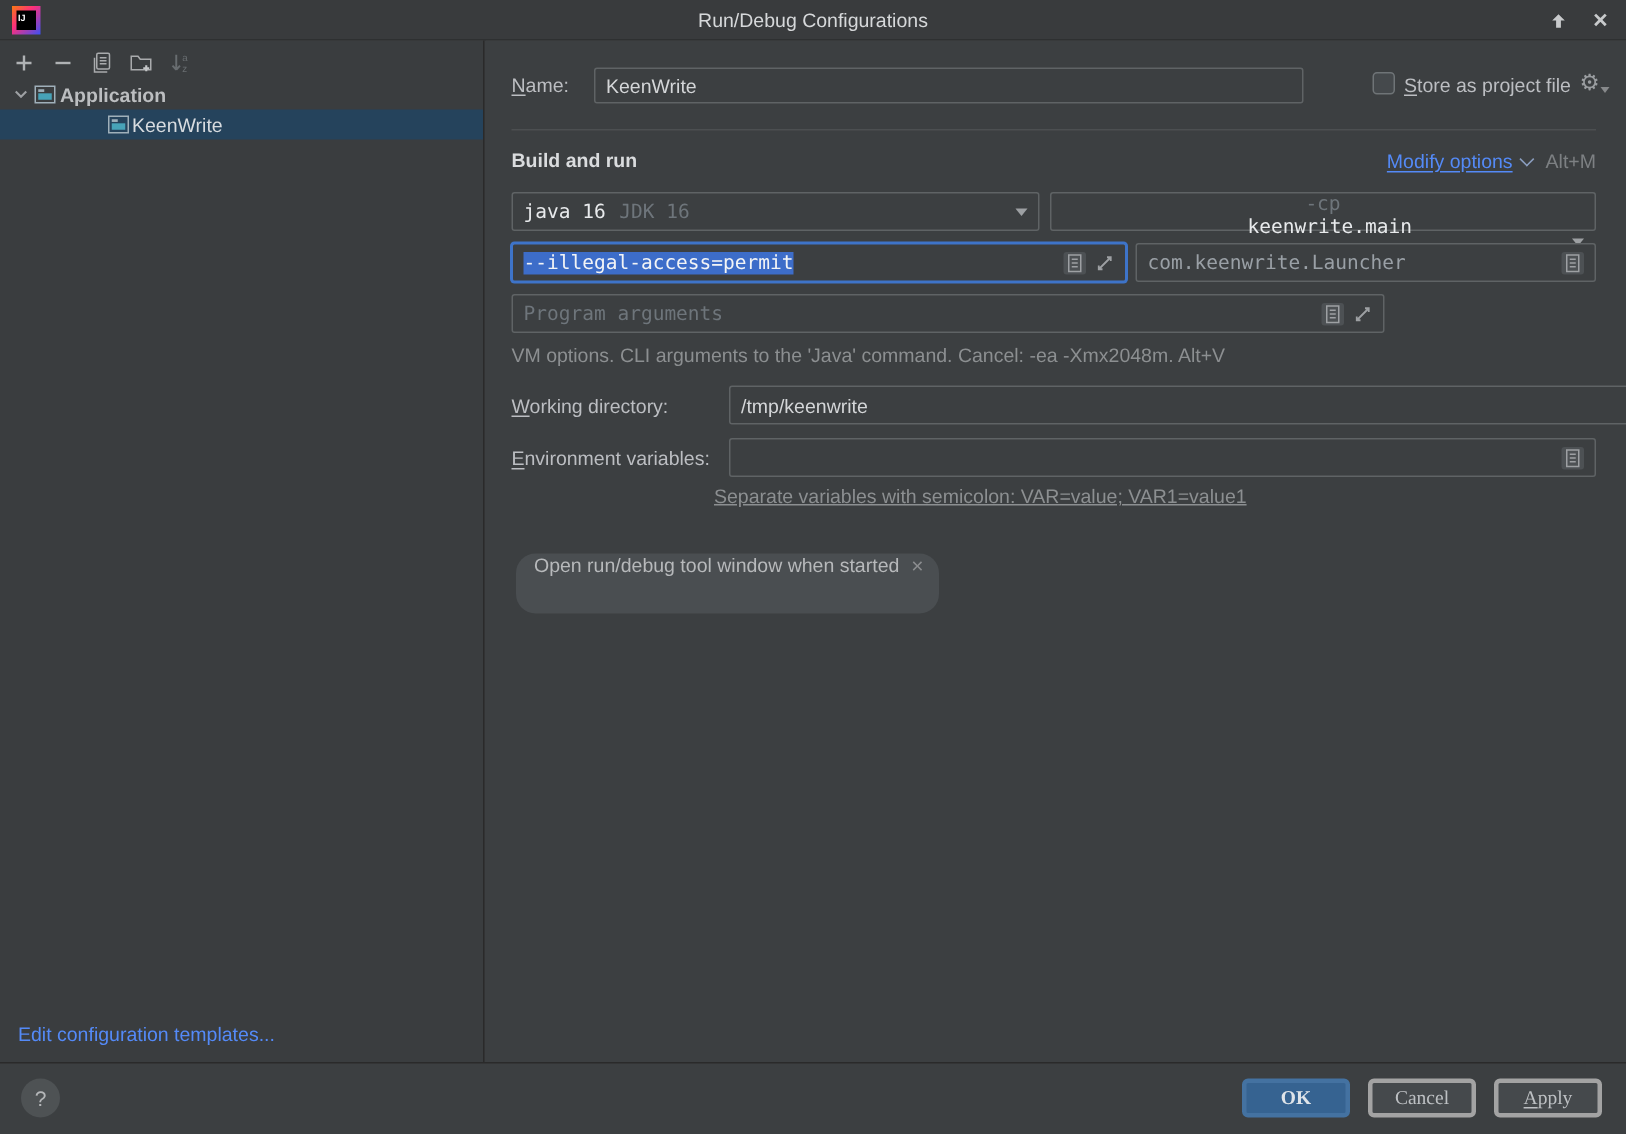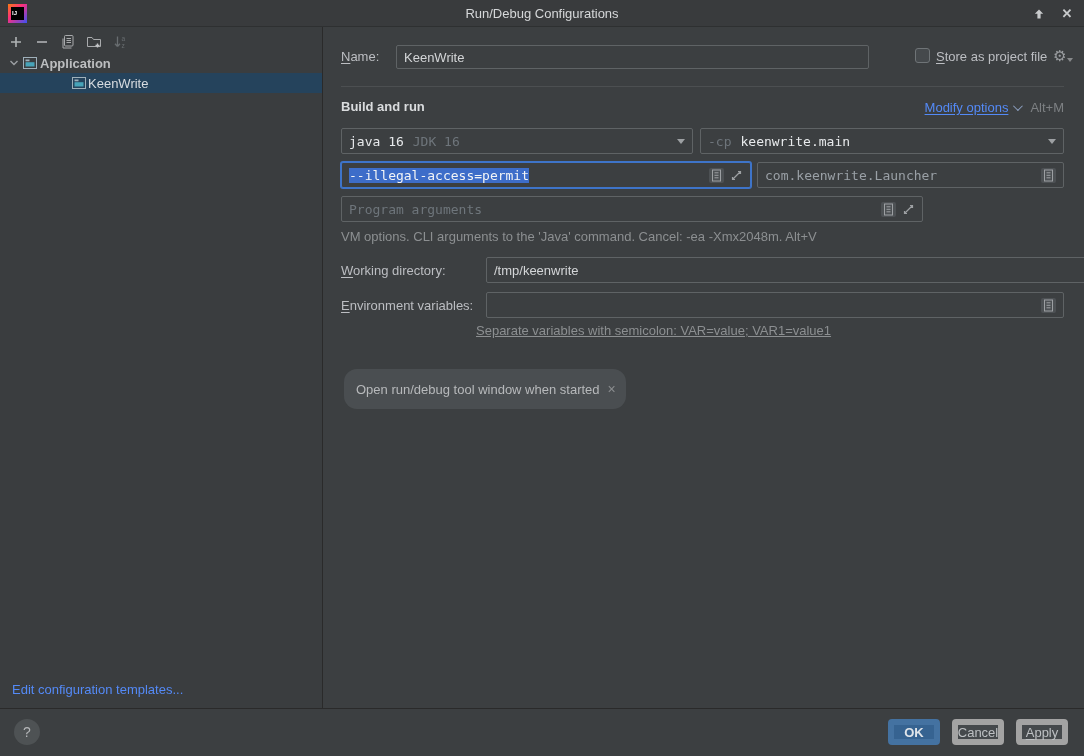--- a/index.html
+++ b/index.html
@@ -90,41 +90,41 @@
   }
   .checkbox {
     position:absolute; width:15px; height:15px;
     background:#45494c; border:1px solid #6f7477; border-radius:3px;
   }
   .gear { position:absolute; color:#9a9da0; font-size:15px; line-height:15px; display:flex; align-items:flex-end; }
   .gear-caret { width:0; height:0; border-left:3px solid transparent; border-right:3px solid transparent; border-top:4px solid #87898b; margin-left:1px; margin-bottom:1px; }
 
   .chip {
     position:absolute; height:40px; background:#4a4e51; border-radius:13px;
-    display:flex; align-items:center; padding:0 10px 0 12px;
+    display:flex; padding:0 10px 0 12px;
     color:#b7b9bb;
   }
   .chip-close { color:#8b8d8f; margin-left:8px; font-size:14px; cursor:pointer; }
 
   
   .footer {
     position:absolute; left:0; top:708px; width:1084px; height:48px;
     background:#3c3f41; border-top:1px solid #2a2a2a;
   }
   .help-btn {
     position:absolute; left:14px; top:10px; width:26px; height:26px; border-radius:50%;
     background:#4e5254; color:#b5b7b9; display:flex; align-items:center; justify-content:center;
     font-size:14px; cursor:pointer;
   }
   .btn-row { position:absolute; right:16px; top:10px; display:flex; gap:12px; }
   .btn {
-    width:52px; height:26px; border-radius:4px; border:6px solid #a3a3a3;
+    width:72px; height:26px; border-radius:4px; border:3px solid #a3a3a3;
     background:#45494c; color:#bdc0c3; font-size:13px;
     display:flex; align-items:center; justify-content:center; cursor:pointer;
-    font-family:Liberation Sans, sans-serif;
+    font-family:Liberation Serif, serif;
   }
   .btn.primary { background:#366391; border-color:#4472a1; color:#dfe4e9; font-weight:bold; }
 </style>
 </head>
 <body>
 
 <div class="titlebar">
   <div class="app-logo">
       <div class="inner">IJ</div>
     </div>
@@ -223,21 +223,21 @@
     <span class="link">Modify options</span>
     <span class="chev-small"></span>
     <span class="shortcut" style="margin-left:8px;">Alt+M</span>
   </span>
 
   <div class="combo mono" style="left:17px; top:101px; width:352px; height:26px;">
     <span class="bright">java 16</span>
     <span class="dim" style="margin-left:9px;">JDK 16</span>
     <span class="combo-arrow"></span>
   </div>
-  <div class="combo mono" style="left:376px; top:101px; width:364px; height:26px;">
+  <div class="combo mono" style="left:376px; top:101px; width:364px; height:26px;flex-direction:column;">
     <span class="dim">-cp</span>
     <span class="bright" style="margin-left:9px;">keenwrite.main</span>
     <span class="combo-arrow"></span>
   </div>
 
   <div class="field mono focused" style="left:17px; top:135px; width:410px; height:26px;">
     <span class="sel-text">--illegal-access=permit</span>
     <span class="field-icons">
       <span class="icon-box">
         <svg width="11" height="13" viewBox="0 0 11 13">

